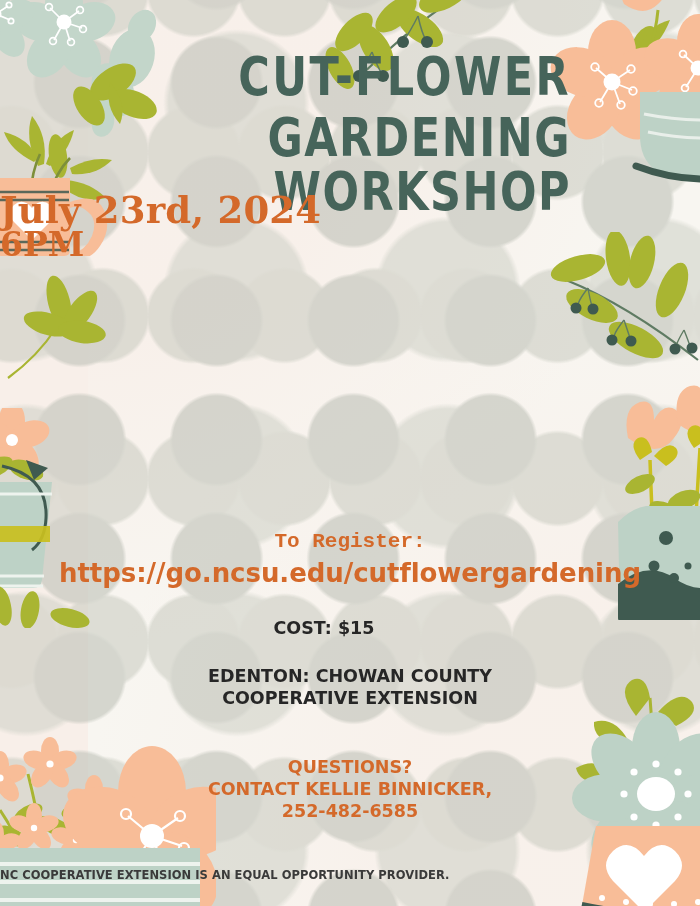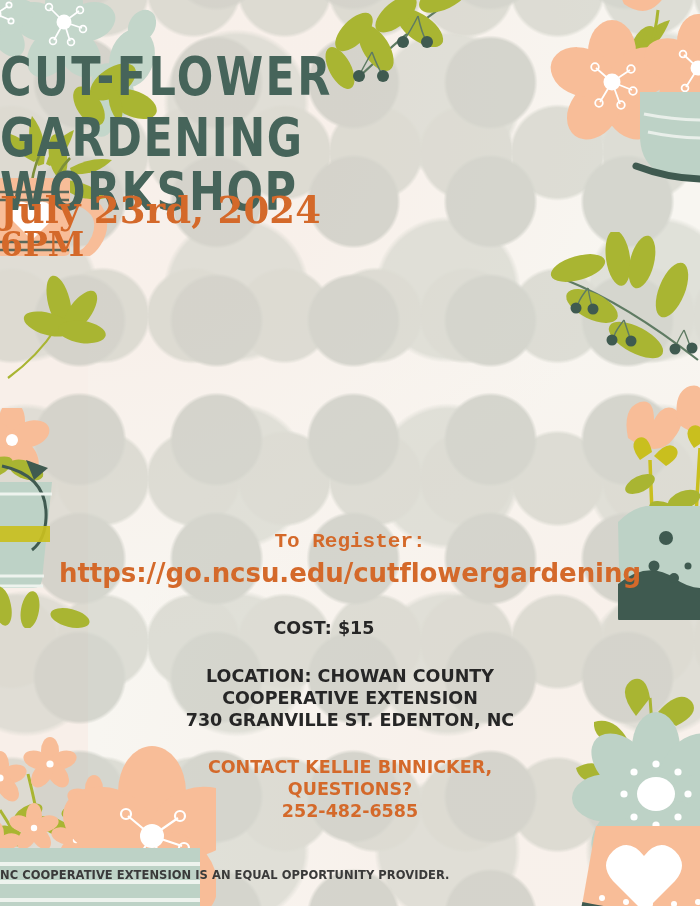--- a/index.html
+++ b/index.html
@@ -40,21 +40,21 @@
     background-position: 11px 23px, 57px 71px, 131px 9px;
     opacity:.55;
   }
 
   
   .decor { position:absolute; pointer-events:none; }
 
   
   .head-wrap {
     position:absolute; left:0; top:56px; width:571px;
-    text-align:left; z-index:6;
+    text-align:right; z-index:6;
   }
   .headline {
     font-family:"DejaVu Sans", sans-serif;
     font-weight:700;
     color:#46645a;
     letter-spacing:.055em;
     line-height:1.02;
     text-transform:uppercase;
     transform:scaleY(1.22);
     transform-origin:50% 50%;
@@ -524,26 +524,25 @@
 
 
   <div class="register">
     <div class="r-label">To Register:</div>
     <div class="r-url">https://go.ncsu.edu/cutflowergardening</div>
   </div>
 
   <div class="cost">COST: $15</div>
 
   <div class="location">
-    <div>LOCATION: CHOWAN COUNTY</div>
+    <div>EDENTON: CHOWAN COUNTY</div>
     <div>COOPERATIVE EXTENSION</div>
-    <div>730 GRANVILLE ST. EDENTON, NC</div>
   </div>
 
   <div class="questions">
+    <div>QUESTIONS?</div>
     <div>CONTACT KELLIE BINNICKER,</div>
-    <div>QUESTIONS?</div>
     <div>252-482-6585</div>
   </div>
 
   <div class="footer">NC COOPERATIVE EXTENSION IS AN EQUAL OPPORTUNITY PROVIDER.</div>
 
 </div>
 
 </body></html>

